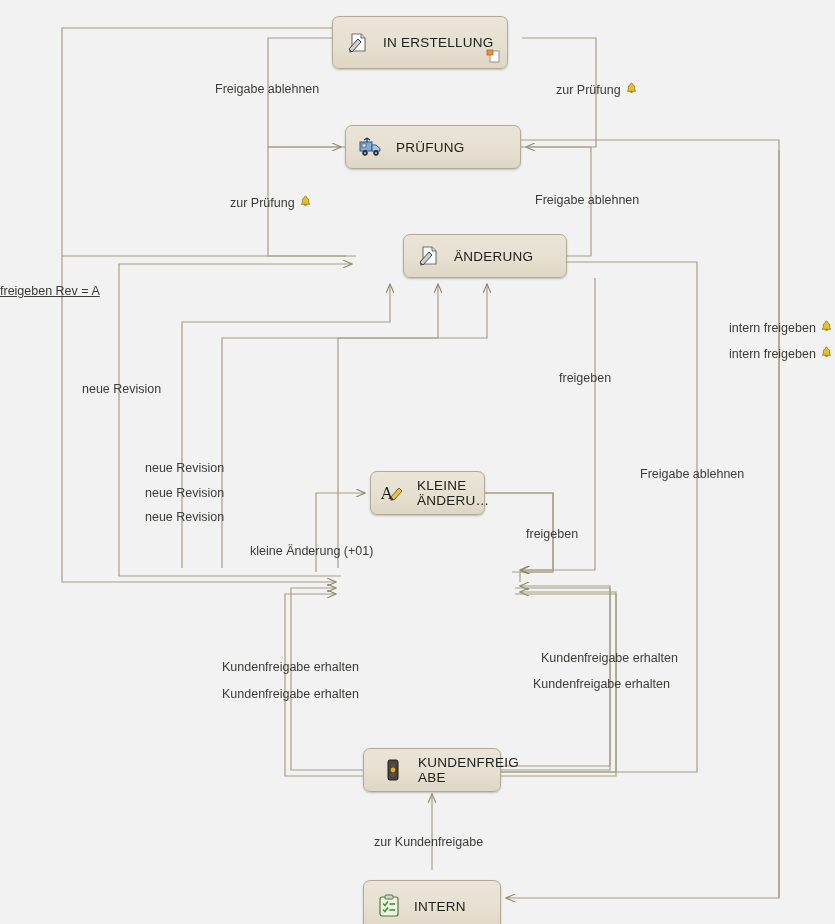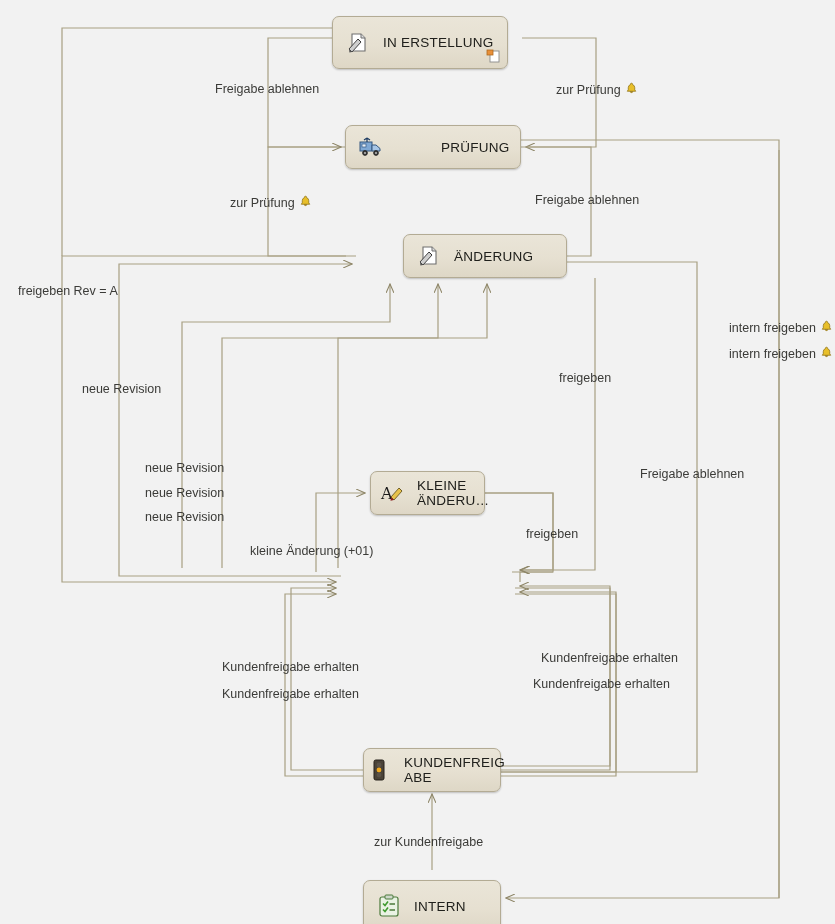--- a/index.html
+++ b/index.html
@@ -144,21 +144,21 @@
     </span>
     <span class="node-label">IN ERSTELLUNG</span>
     <span class="corner-badge">
       <svg width="16" height="16" viewBox="0 0 16 16">
         <rect x="4" y="3" width="9" height="11" fill="#ffffff" stroke="#8a8a8a" stroke-width="0.9"></rect>
         <rect x="1" y="2" width="6" height="5" fill="#e8903a" stroke="#b06a1e" stroke-width="0.8"></rect>
       </svg>
     </span>
   </div>
 
-  <div class="node" style="left:345px; top:125px; width:176px; height:44px;gap:45px;">
+  <div class="node" style="left:345px; top:125px; width:176px; height:44px;">
     <span class="node-icon">
       <svg width="24" height="24" viewBox="0 0 24 24">
         <rect x="1" y="7" width="12" height="9" fill="#7fa8d4" stroke="#35577f" stroke-width="1"></rect>
         <path d="M13 10 h4 l4 3.5 v2.5 h-8 z" fill="#a8c6e6" stroke="#35577f" stroke-width="1"></path>
         <rect x="3" y="9" width="4" height="3" fill="#e8f0f8" stroke="#35577f" stroke-width="0.7"></rect>
         <circle cx="6" cy="18" r="2.4" fill="#3b3b3b" stroke="#1c1c1c" stroke-width="0.8"></circle>
         <circle cx="17" cy="18" r="2.4" fill="#3b3b3b" stroke="#1c1c1c" stroke-width="0.8"></circle>
         <circle cx="6" cy="18" r="0.9" fill="#c9c9c9"></circle>
         <circle cx="17" cy="18" r="0.9" fill="#c9c9c9"></circle>
         <path d="M8 7 L8 3 M8 3 L11 5 M8 3 L5 5" stroke="#1f3d63" stroke-width="1.2" fill="none"></path>
@@ -187,21 +187,21 @@
         <path d="M11 16 L19 7 L22 10 L14 19 z" fill="#e8c24a" stroke="#6b5a22" stroke-width="0.9"></path>
         <path d="M11 16 L14 19 L10.5 19.8 z" fill="#8c1f1f"></path>
         <path d="M19 7 L22 10" stroke="#6b5a22" stroke-width="0.9"></path>
       </svg>
     </span>
     <span class="node-label">KLEINE
 ÄNDERU…</span>
   </div>
 
 
-  <div class="node" style="left:363px; top:748px; width:138px; height:44px; padding-left:2px;">
+  <div class="node" style="left:363px; top:748px; width:138px; height:44px; padding-left:16px;">
     <span class="node-icon">
       <svg width="24" height="24" viewBox="0 0 24 24">
         <rect x="7" y="2" width="10" height="20" rx="1.8" fill="#4a4338" stroke="#26211a" stroke-width="1"></rect>
         <circle cx="12" cy="7" r="2.4" fill="#5a5248"></circle>
         <circle cx="12" cy="12" r="2.4" fill="#f0a81e"></circle>
         <circle cx="12" cy="17" r="2.4" fill="#5a5248"></circle>
       </svg>
     </span>
     <span class="node-label">KUNDENFREIG
 ABE</span>
@@ -234,21 +234,21 @@
       <div class="edge-label" style="left: 230px; top: 195px;">
         <span>zur Prüfung</span>
         <span><svg class="bell" viewBox="0 0 16 16">
             <path d="M8 1.5 a1.3 1.3 0 0 1 1.3 1.3 v0.4 a4 4 0 0 1 2.7 3.8 v2.6 l1.2 1.8 h-10.4 l1.2-1.8 v-2.6 a4 4 0 0 1 2.7-3.8 v-0.4 a1.3 1.3 0 0 1 1.3-1.3 z" fill="#e8bf2a" stroke="#8a6d10" stroke-width="0.9"></path>
             <path d="M6.4 11.9 a1.7 1.7 0 0 0 3.2 0 z" fill="#e8bf2a" stroke="#8a6d10" stroke-width="0.9"></path>
           </svg></span>
       </div>
       <div class="edge-label" style="left: 535px; top: 193px;">
         <span>Freigabe ablehnen</span>
       </div>
-      <div class="edge-label" style="left: 18px; top: 284px;">
+      <div class="edge-label" style="left: 0; top: 284px; text-decoration: underline;">
         <span>freigeben Rev = A</span>
       </div>
       <div class="edge-label" style="left: 729px; top: 320px;">
         <span>intern freigeben</span>
         <span><svg class="bell" viewBox="0 0 16 16">
             <path d="M8 1.5 a1.3 1.3 0 0 1 1.3 1.3 v0.4 a4 4 0 0 1 2.7 3.8 v2.6 l1.2 1.8 h-10.4 l1.2-1.8 v-2.6 a4 4 0 0 1 2.7-3.8 v-0.4 a1.3 1.3 0 0 1 1.3-1.3 z" fill="#e8bf2a" stroke="#8a6d10" stroke-width="0.9"></path>
             <path d="M6.4 11.9 a1.7 1.7 0 0 0 3.2 0 z" fill="#e8bf2a" stroke="#8a6d10" stroke-width="0.9"></path>
           </svg></span>
       </div>
       <div class="edge-label" style="left: 729px; top: 346px;">

